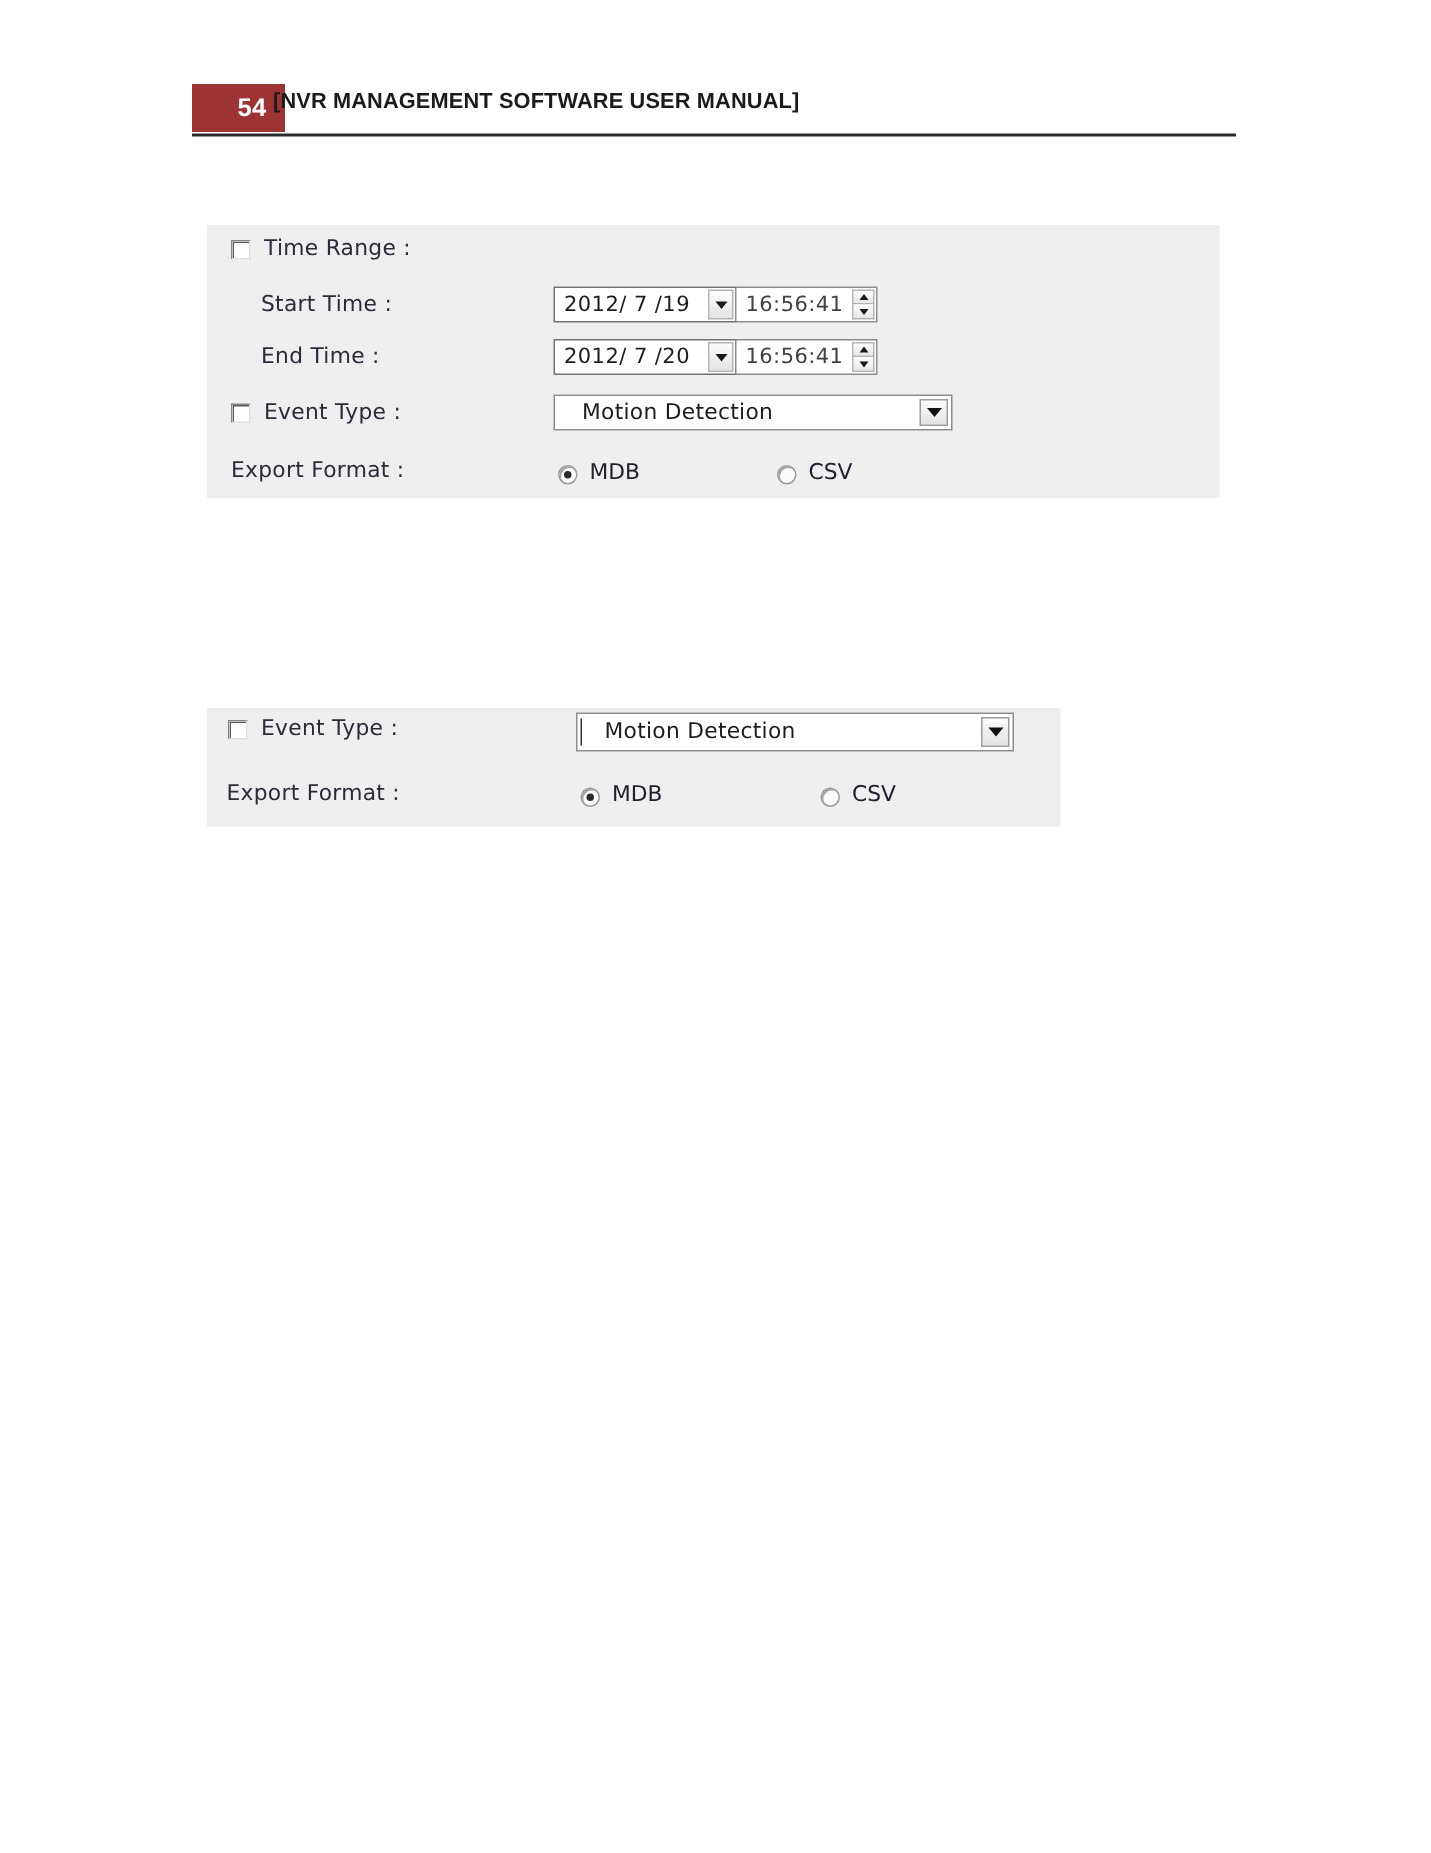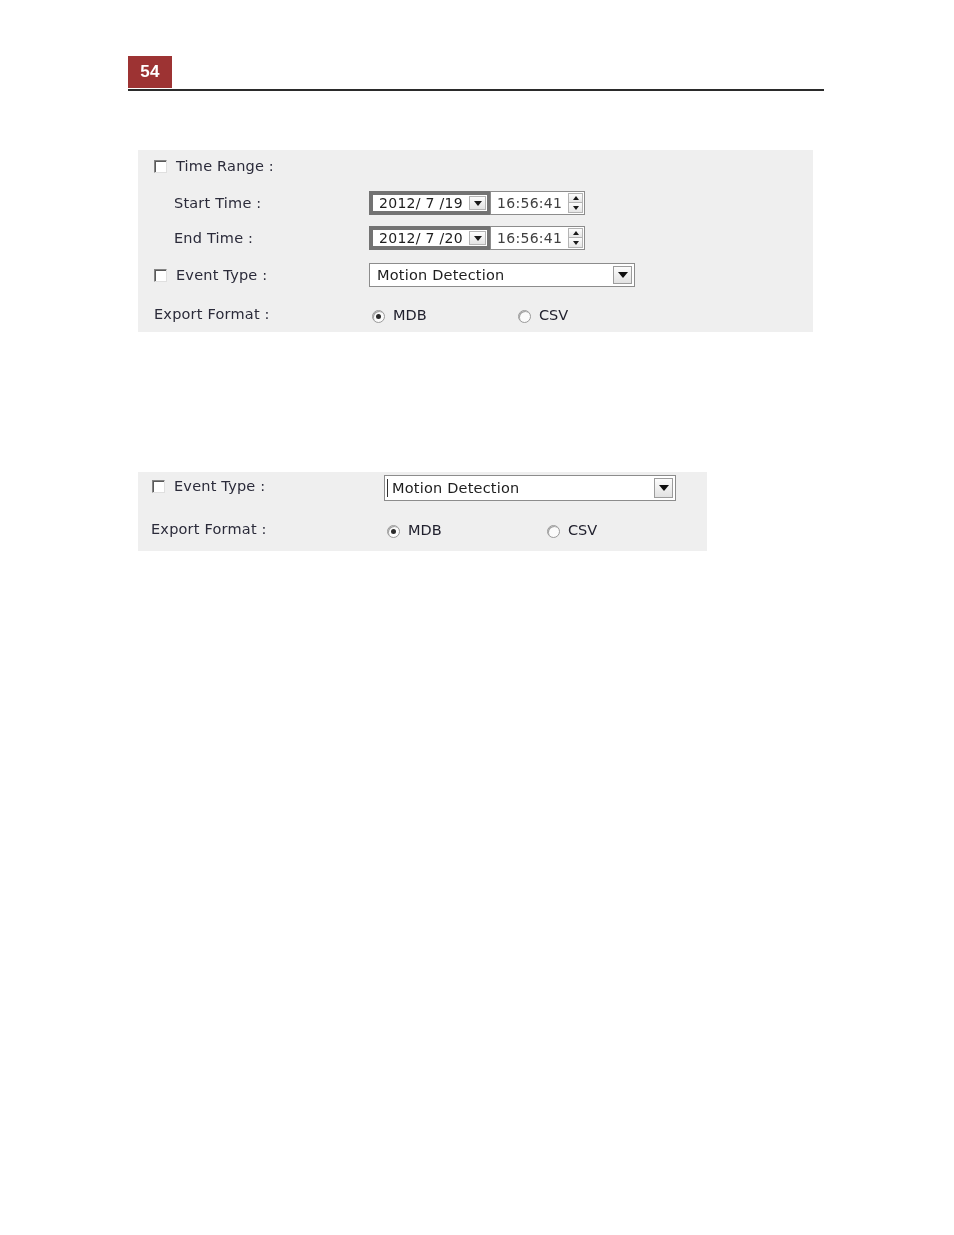--- a/index.html
+++ b/index.html
@@ -30,20 +30,21 @@
     width: 44px;
     height: 32px;
     background: #9d3333;
     color: #ffffff;
     font-size: 17px;
     font-weight: bold;
     display: flex;
     align-items: center;
     justify-content: center;
     letter-spacing: 0.2px;
+    padding-left: 18px;
   }
   .header-title {
     position: absolute;
     left: 54px;
     top: 4px;
     font-size: 14.5px;
     font-weight: bold;
     color: #1b1b1b;
     letter-spacing: 0.1px;
     white-space: nowrap;
@@ -128,21 +129,21 @@
     border-radius: 50%;
     background: #2a2a2a;
   }
 
   
   .datebox {
     position: relative;
     width: 122px;
     height: 24px;
     background: #ffffff;
-    border: 4px solid #737373;
+    border: 1px solid #737373;
     box-sizing: border-box;
     display: flex;
     align-items: center;
   }
   .datebox .dtext {
     font-size: 14px;
     color: #1d1d1d;
     padding-left: 6px;
     font-family: "DejaVu Sans", sans-serif;
     letter-spacing: 0.3px;
@@ -228,21 +229,21 @@
     border: 1px solid #8c8c8c;
     box-sizing: border-box;
     display: flex;
     align-items: center;
   }
   #combo-event-1 { width: 266px; }
   #combo-event-2 { width: 292px; height: 26px; }
   .combo .ctext {
     font-size: 14.5px;
     color: #1d1d1d;
-    padding-left: 7px;
+    padding-left: 18px;
     font-family: "DejaVu Sans", sans-serif;
     letter-spacing: 0.2px;
     white-space: nowrap;
   }
   .combo .cbtn {
     position: absolute;
     right: 2px;
     top: 2px;
     bottom: 2px;
     width: 19px;
@@ -278,20 +279,21 @@
     color: #21212e;
     font-family: "DejaVu Sans", sans-serif;
     white-space: nowrap;
   }
 </style>
 </head>
 <body>
 
 <div class="doc-header">
   <div class="page-badge">54</div>
+  <div class="header-title">[NVR MANAGEMENT SOFTWARE USER MANUAL]</div>
   <div class="header-rule"></div>
 </div>
 
 <div class="panel" id="panel-timerange">
 
   <div class="row" style="left:16px; top:8px;">
     <span class="wincheck"></span>
     <span class="lbl">Time Range :</span>
   </div>
 

